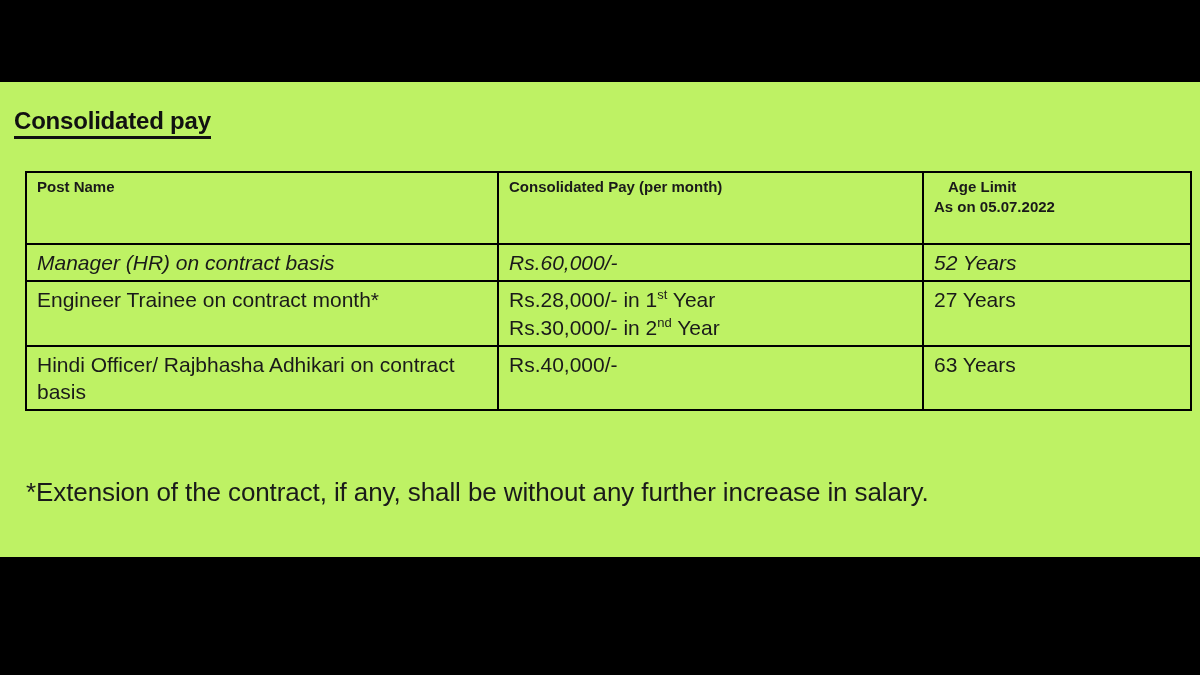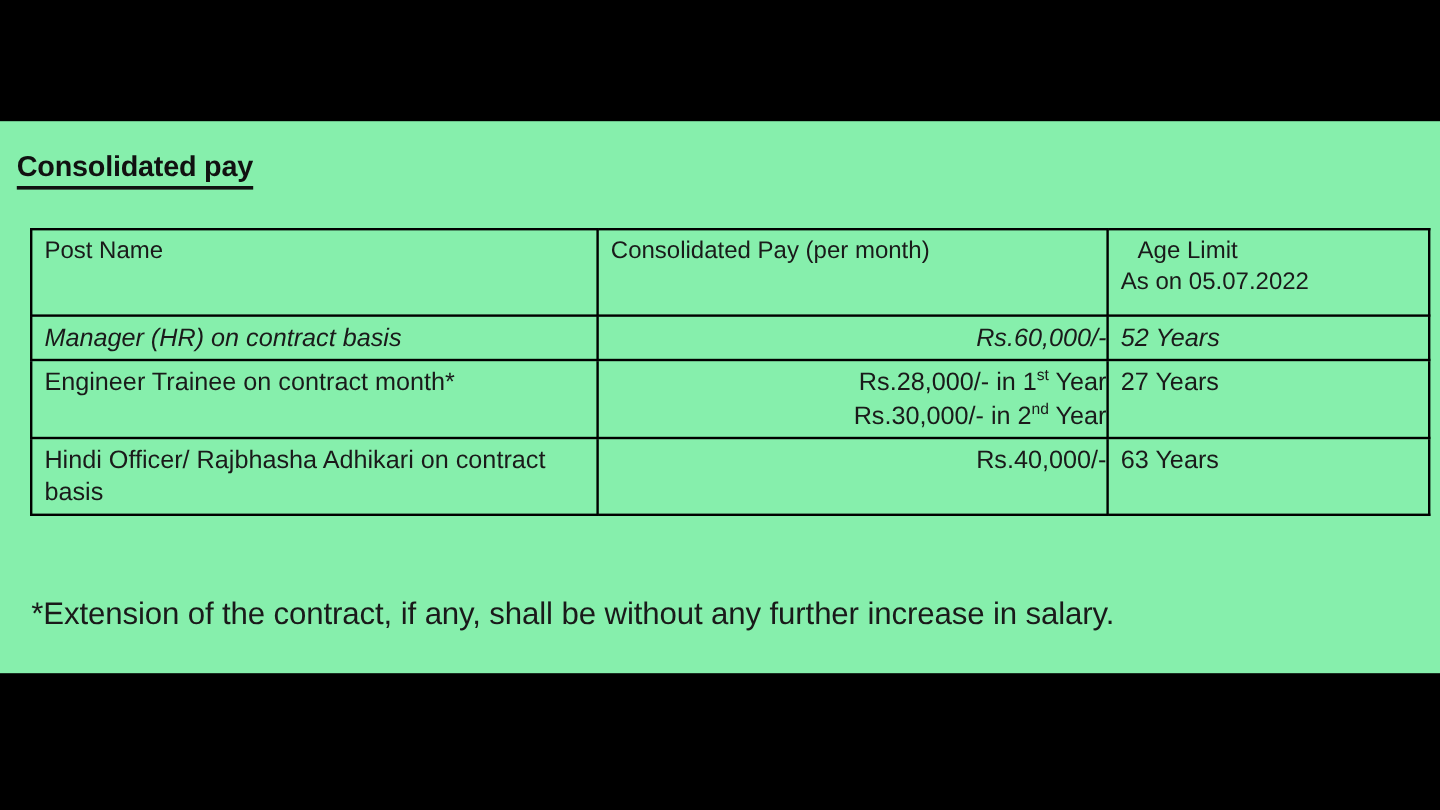--- a/index.html
+++ b/index.html
@@ -35,24 +35,24 @@
     left: 0; top: 561px;
     width: 1200px;
     height: 114px;
     background: #000000;
   }
 
   
   .page {
     position: absolute;
     left: 0;
-    top: 101px;
+    top: 82px;
     width: 1200px;
     height: 475px;
-    background: #86efac;
+    background: #bef264;
   }
 
   .doc-title {
     position: absolute;
     left: 14px;
     top: 26px;
     font-size: 24px;
     font-weight: bold;
     color: #111111;
     letter-spacing: -0.2px;
@@ -75,39 +75,38 @@
   .pay-table td, .pay-table th {
     border: 2px solid #000000;
     padding: 4px 0 4px 10px;
     text-align: left;
     vertical-align: top;
     font-size: 21px;
     line-height: 1.30;
     font-weight: normal;
   }
   .pay-table th {
-    font-weight: normal;
-    font-size: 20px;
+    font-weight: bold;
+    font-size: 15px;
   }
 
   .col-post   { width: 472px; }
   .col-pay    { width: 425px; }
   .col-age    { width: 268px; }
 
   
   .hdr-row th { height: 62px; }
   .hdr-age-line1 { display: block; padding-left: 14px; }
   .hdr-age-line2 { display: block; }
 
   .r-tall  { height: 52px; }
   .r-short { height: 24px; font-style: italic; }
 
   .cell-sub {
     display: block;
-    text-align: right;
   }
   sup {
     font-size: 0.62em;
     vertical-align: super;
     line-height: 0;
   }
 
   .footnote {
     position: absolute;
     left: 26px;

